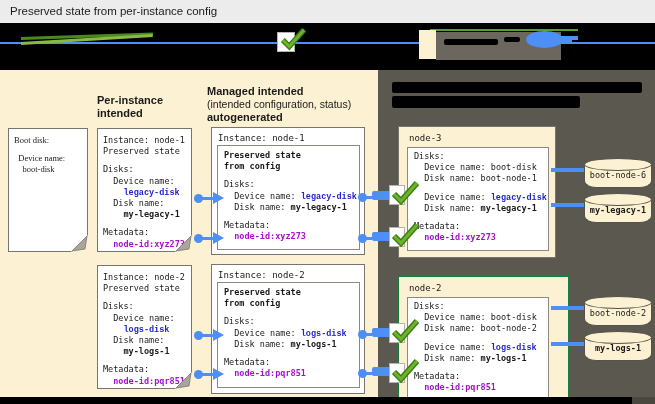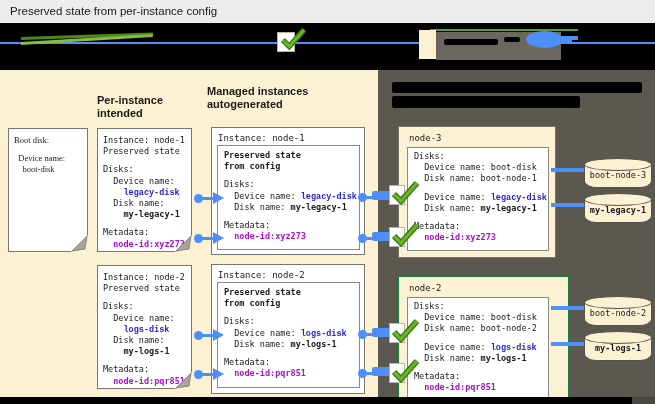--- a/index.html
+++ b/index.html
@@ -83,21 +83,22 @@
   <div class="abs panel-dark"></div>
 
   <div class="abs blackbar" style="left:392px;top:82px;width:250px;height:11px;"></div>
   <div class="abs blackbar" style="left:392px;top:96px;width:188px;height:12px;"></div>
 
   <div class="abs hdr" style="left:97px;top:94px;">
     <div>Per-instance</div>
     <div>intended</div>
   </div>
   <div class="abs hdr" style="left:207px;top:85px;">
-    <div>Managed instances</div>
+    <div>Managed intended</div>
+    <div class="reg">(intended configuration, status)</div>
     <div>autogenerated</div>
   </div>
 
   <div class="abs note" style="left:8px;top:128px;width:80px;height:124px;">
     <div class="codebox" style="position:absolute;left:5px;top:6px;font-family:Liberation Serif, serif;"><div class="cl"><span>Boot disk:</span></div><div class="cl blank"></div><div class="cl"><span>  Device name:</span></div><div class="cl"><span>    boot-disk</span></div></div>
     <svg class="fold" viewBox="0 0 17 17" width="17" height="17">
       <polygon points="17,0 17,17 0,17" fill="#fcf1d2"></polygon>
       <polygon points="1,16 16,1 14,14" fill="#aaa59b" stroke="#77756d" stroke-width="0.8"></polygon>
     </svg>
   </div>
@@ -193,21 +194,21 @@
     </svg>
 
   <div class="abs bline" style="left:551px;top:168px;width:33px;height:4px;"></div>
   <div class="abs bline" style="left:551px;top:203px;width:33px;height:4px;"></div>
   <div class="abs bline" style="left:551px;top:306px;width:33px;height:4px;"></div>
   <div class="abs bline" style="left:551px;top:342px;width:33px;height:4px;"></div>
 
   <div class="abs cyl" style="left:584px;top:158px;">
     <div class="body"></div>
     <div class="cap"></div>
-    <div class="lbl">boot-node-3</div>
+    <div class="lbl">boot-node-6</div>
   </div>
   <div class="abs cyl" style="left:584px;top:193px;">
     <div class="body"></div>
     <div class="cap"></div>
     <div class="lbl b">my-legacy-1</div>
   </div>
   <div class="abs cyl" style="left:584px;top:296px;">
     <div class="body"></div>
     <div class="cap"></div>
     <div class="lbl">boot-node-2</div>

